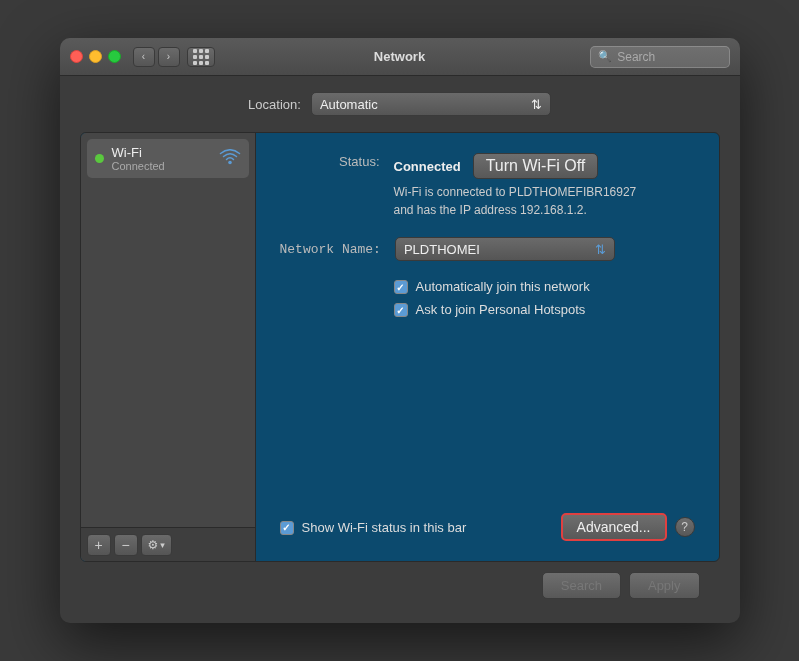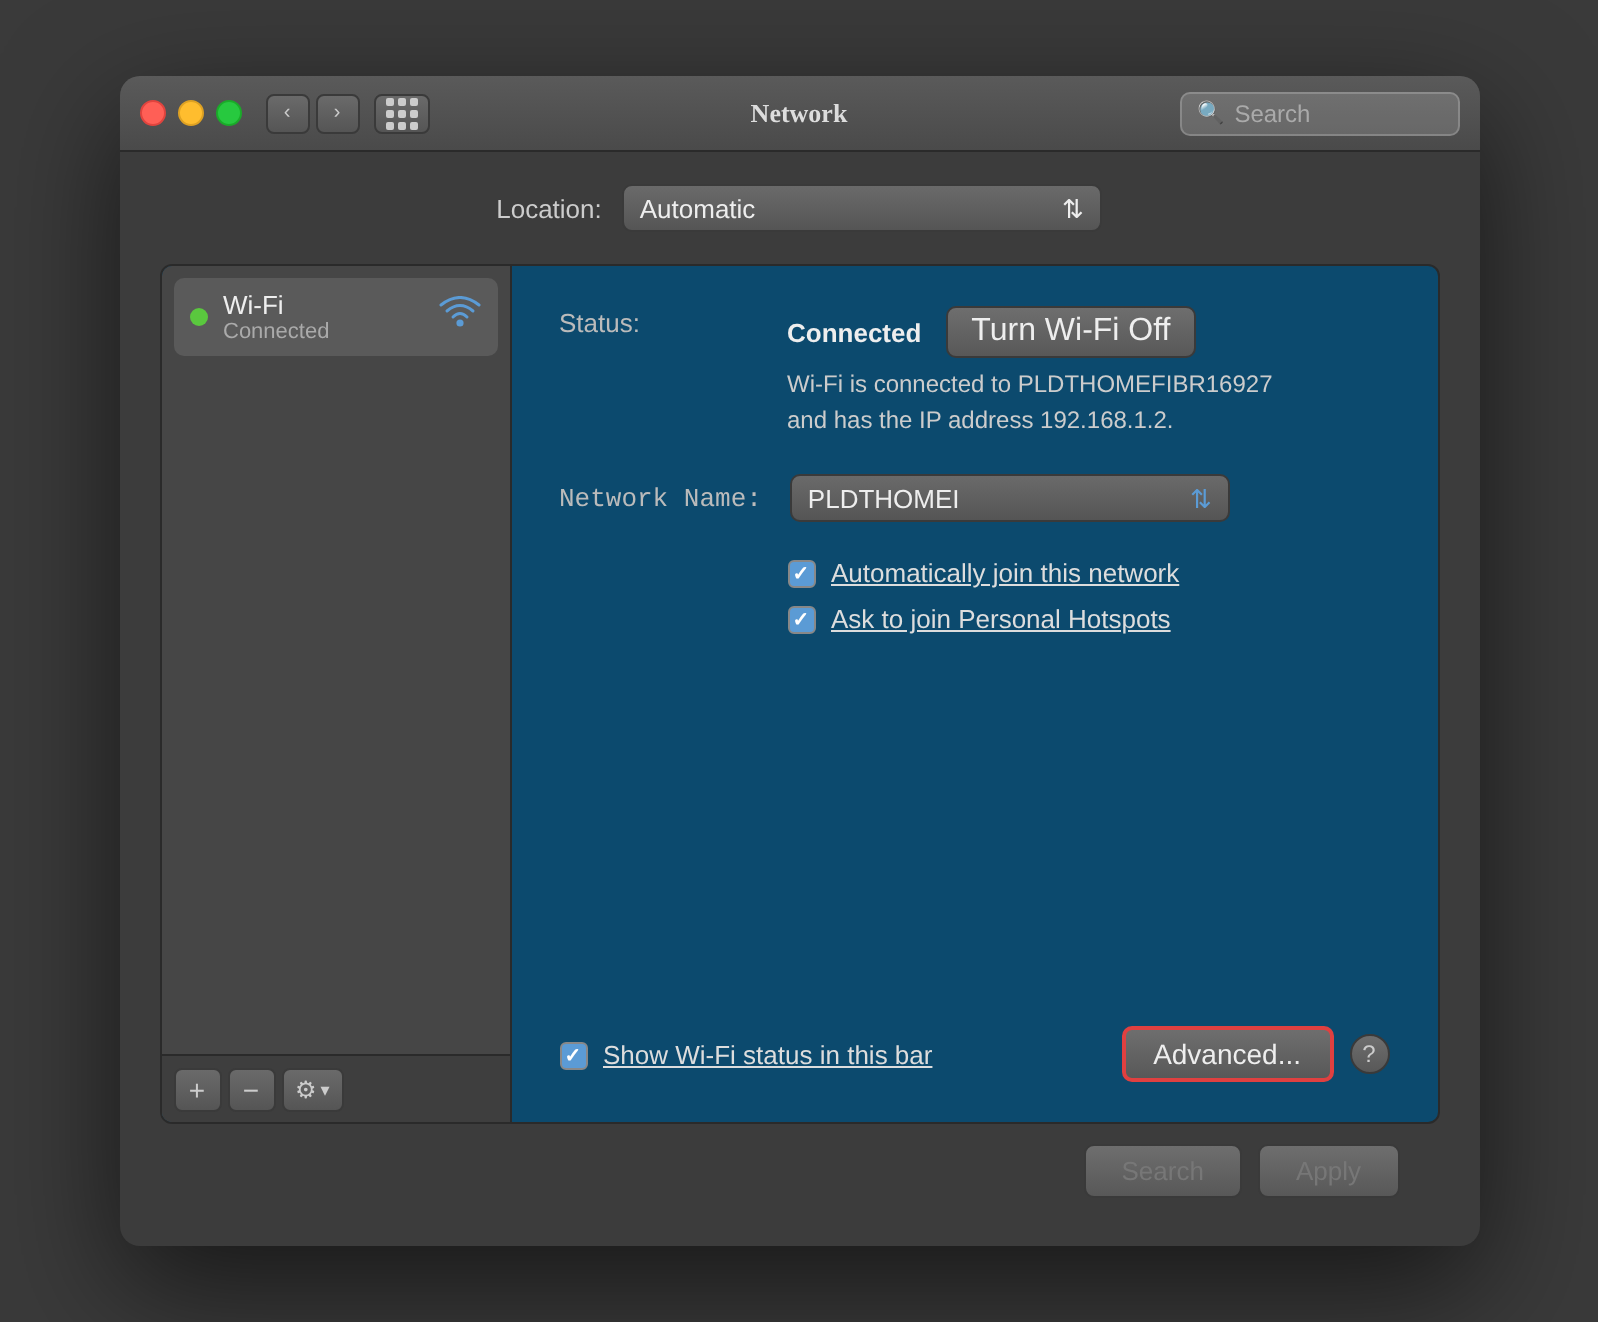--- a/index.html
+++ b/index.html
@@ -84,21 +84,20 @@
       background: #ccc;
       border-radius: 1px;
     }
     .titlebar-title {
       position: absolute;
       left: 50%;
       transform: translateX(-50%);
       color: #ddd;
       font-size: 13px;
       font-weight: 600;
-      font-family: Liberation Serif, serif;
     }
     .titlebar-search {
       margin-left: auto;
       background: rgba(255,255,255,0.15);
       border: 1px solid rgba(255,255,255,0.2);
       border-radius: 5px;
       height: 22px;
       width: 140px;
       display: flex;
       align-items: center;
@@ -254,21 +253,21 @@
     .status-row {
       display: flex;
       align-items: flex-start;
       margin-bottom: 18px;
       gap: 14px;
     }
     .status-label {
       color: #bbb;
       font-size: 13px;
       min-width: 100px;
-      text-align: left;
+      text-align: right;
       padding-top: 1px;
     }
     .status-value {
       flex: 1;
     }
     .status-line1 {
       display: flex;
       align-items: center;
       gap: 12px;
     }
@@ -353,21 +352,20 @@
       background: #5a5a5a;
     }
     .checkbox-check {
       color: white;
       font-size: 10px;
       font-weight: bold;
     }
     .checkbox-label {
       color: #ddd;
       font-size: 13px;
-      text-decoration: underline;
     }
     .checkbox-sublabel {
       color: #aaa;
       font-size: 11px;
       margin-top: 3px;
       line-height: 1.4;
     }
     
     .detail-bottom {
       margin-top: auto;

